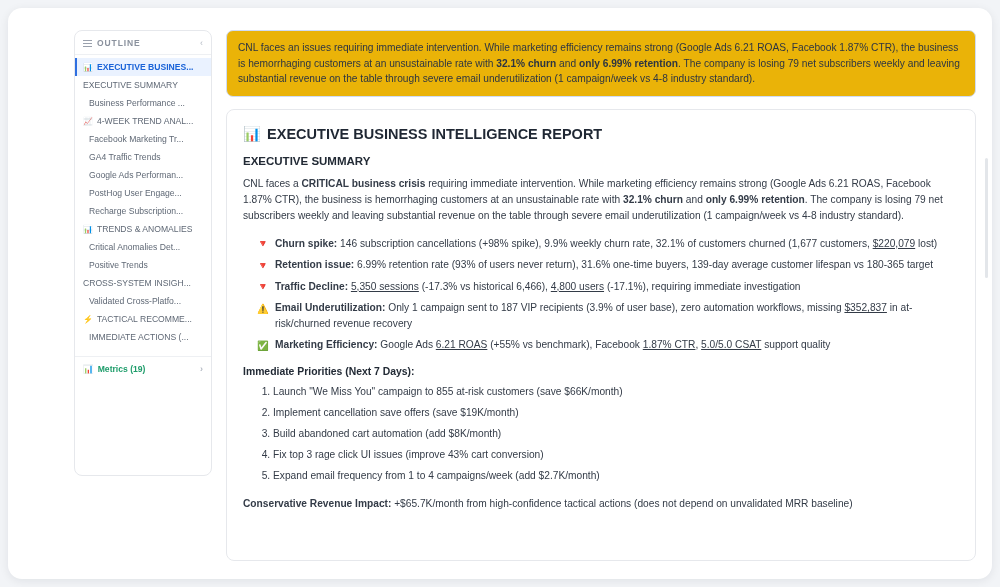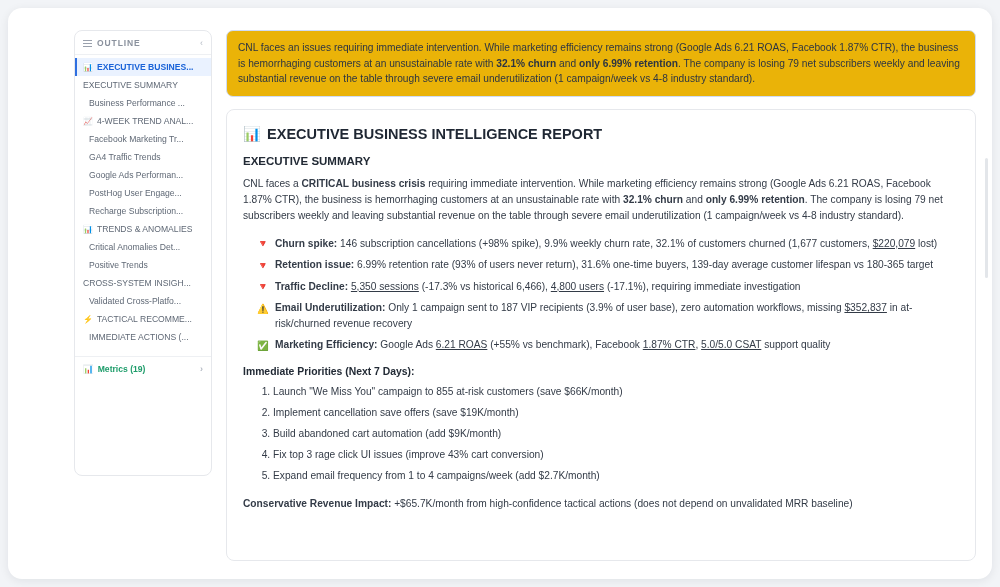--- a/index.html
+++ b/index.html
@@ -320,21 +320,21 @@
               <li><span class="ic">🔻</span><span class="bold">Retention issue:</span><span> 6.99% retention rate (93% of users never return), 31.6% one-time buyers, 139-day average customer lifespan vs 180-365 target</span></li>
               <li><span class="ic">🔻</span><span class="bold">Traffic Decline:</span><span> </span><span class="u">5,350 sessions</span><span> (-17.3% vs historical 6,466), </span><span class="u">4,800 users</span><span> (-17.1%), requiring immediate investigation</span></li>
               <li><span class="ic">⚠️</span><span class="bold">Email Underutilization:</span><span> Only 1 campaign sent to 187 VIP recipients (3.9% of user base), zero automation workflows, missing </span><span class="u">$352,837</span><span> in at-risk/churned revenue recovery</span></li>
               <li><span class="ic">✅</span><span class="bold">Marketing Efficiency:</span><span> Google Ads </span><span class="u">6.21 ROAS</span><span> (+55% vs benchmark), Facebook </span><span class="u">1.87% CTR</span><span>, </span><span class="u">5.0/5.0 CSAT</span><span> support quality</span></li>
             </ul>
 
           <h3>Immediate Priorities (Next 7 Days):</h3>
           <ol class="priorities" id="priorities-list">
               <li>Launch "We Miss You" campaign to 855 at-risk customers (save $66K/month)</li>
               <li>Implement cancellation save offers (save $19K/month)</li>
-              <li>Build abandoned cart automation (add $9K/month)</li>
+              <li>Build abandoned cart automation (add $8K/month)</li>
               <li>Fix top 3 rage click UI issues (improve 43% cart conversion)</li>
               <li>Expand email frequency from 1 to 4 campaigns/week (add $2.7K/month)</li>
             </ol>
 
           <p class="footer-line" id="footer-line"><span class="bold">Conservative Revenue Impact:</span><span> +$65.7K/month from high-confidence tactical actions (does not depend on unvalidated MRR baseline)</span></p>
         </div>
       </div>
 
     </div>
     <div class="scroll-dot"></div>

